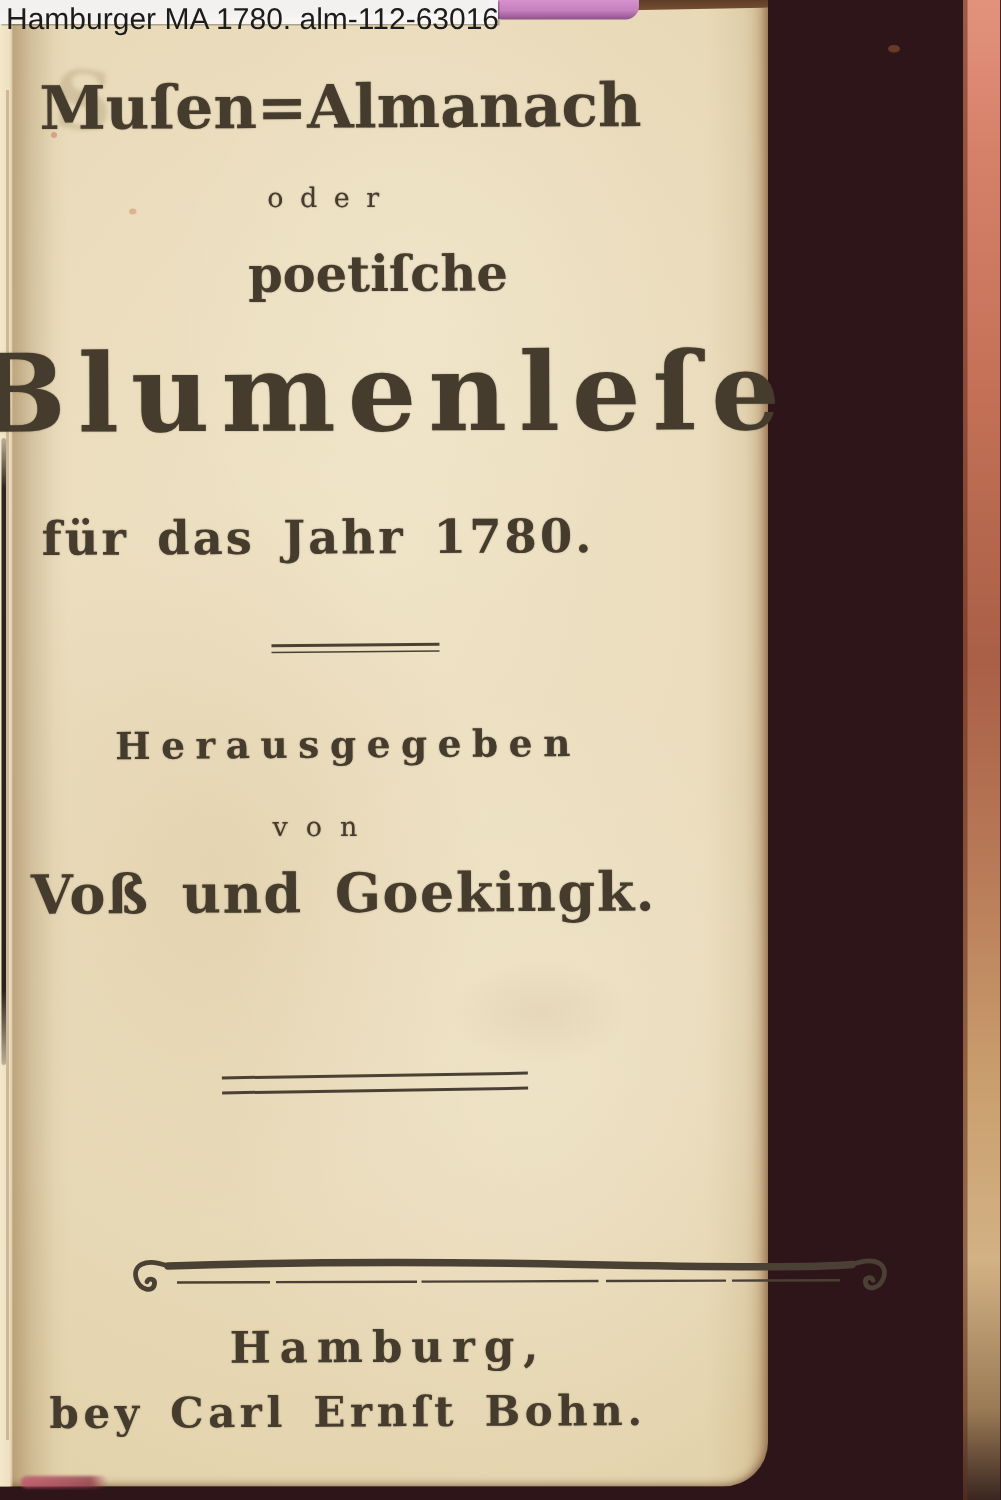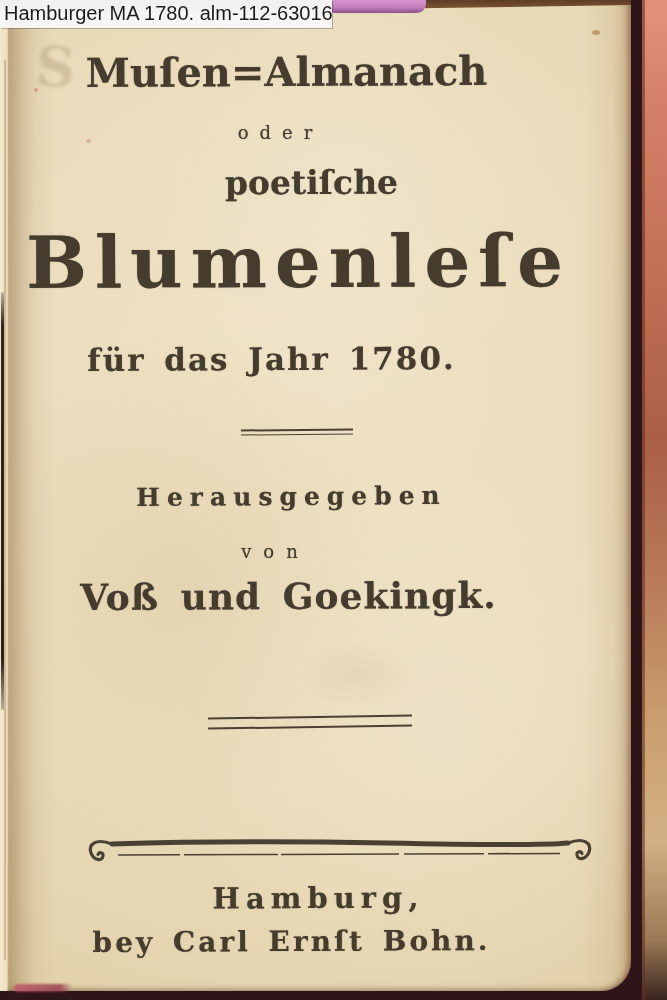--- a/index.html
+++ b/index.html
@@ -6,21 +6,21 @@
   body{width:667px;height:1000px;overflow:hidden;background:#2e151a;font-family:"DejaVu Serif",serif;}
 
   .scan{position:relative;width:667px;height:1000px;background:#2e151a;overflow:hidden;}
 
   
   .right-strip{position:absolute;right:0;top:0;bottom:0;width:22px;z-index:0;
     background:linear-gradient(180deg,#e2927b 0%,#d5816a 10%,#c06f54 28%,#a95f46 44%,#b87a58 58%,#c99e6e 72%,#d2b184 84%,#9a7a55 94%,#3a2620 100%);
     border-left:3px solid rgba(96,46,30,.55);}
 
   
-  .page{position:absolute;left:0;top:0;width:631px;height:991px;z-index:1;
+  .page{position:absolute;left:0;top:0;width:512px;height:991px;z-index:1;
     border-bottom-right-radius:30px;border-top-right-radius:3px;
     background:
       radial-gradient(60% 40% at 70% 74%, rgba(255,250,238,.22), transparent 70%),
       radial-gradient(50% 35% at 28% 58%, rgba(210,188,145,.30), transparent 70%),
       radial-gradient(45% 30% at 55% 20%, rgba(255,250,240,.18), transparent 75%),
       linear-gradient(270deg, rgba(150,110,60,.38), rgba(150,110,60,.10) 3%, transparent 8%),
       linear-gradient(90deg, rgba(130,95,50,.30), rgba(130,95,50,.10) 4%, transparent 9%),
       radial-gradient(140% 90% at 48% 38%, #efe3c6 0%, #e9dbba 45%, #e2d1a9 80%, #d8c394 100%);
     box-shadow:inset -5px 0 7px -3px rgba(110,60,35,.55), inset 0 -4px 6px -3px rgba(80,45,25,.5);}
 
@@ -35,21 +35,21 @@
   .crease-line{position:absolute;left:1px;top:292px;width:3px;height:418px;border-radius:2px;
     background:linear-gradient(180deg,rgba(24,18,12,.25) 0%,rgba(24,18,12,.9) 8%,rgba(24,18,12,.92) 88%,rgba(24,18,12,.25) 100%);}
   .crease-faint{position:absolute;left:4px;top:60px;width:1.5px;height:900px;background:rgba(110,80,45,.28);}
   .pink-binding{position:absolute;left:326px;top:0;width:100px;height:13px;z-index:3;
     border-radius:0 0 9px 9px;
     background:linear-gradient(180deg,#d592cd 0%,#c47fbc 55%,#8f518a 100%);}
   .red-smudge{position:absolute;left:14px;top:984px;width:58px;height:8px;z-index:2;border-radius:5px;
     background:linear-gradient(90deg,#c2506b,#8e3247 80%,rgba(142,50,71,0));opacity:.75;filter:blur(1px);}
 
   
-  .caption{position:absolute;left:0;top:0;width:332px;height:28px;z-index:10;
+  .caption{position:absolute;left:0;top:0;width:332px;height:16px;z-index:10;
     background:rgba(247,247,247,.97);color:#1c1c1c;
     font-family:"Liberation Sans",sans-serif;font-size:20px;line-height:26px;
     padding-left:4px;box-sizing:border-box;white-space:nowrap;
     box-shadow:1px 1px 0 rgba(0,0,0,.25);}
 
   
   .line{position:absolute;left:0;width:100%;text-align:center;color:#463c2d;
     text-shadow:0 0 1px rgba(70,60,45,.55);white-space:nowrap;line-height:1;}
   .l-series   {top:52px; font-size:40px;font-weight:700;transform:translateX(-29px) rotate(-.3deg);}
   .l-oder     {top:124px;font-size:18px;font-weight:400;letter-spacing:11px;transform:translateX(-35px);}

